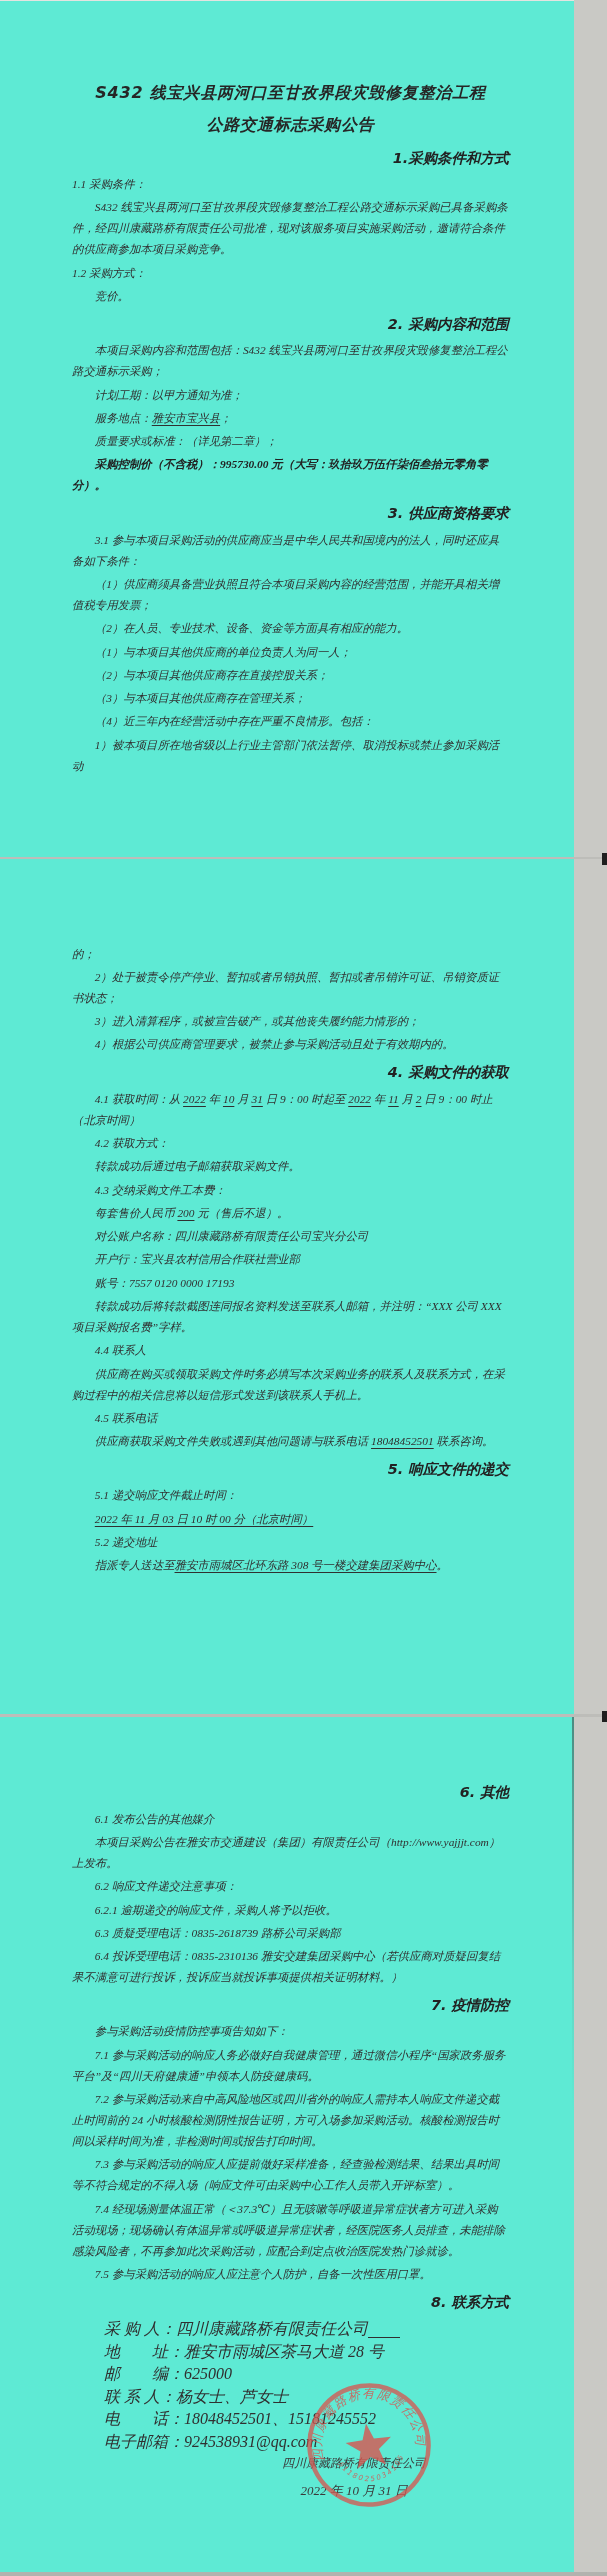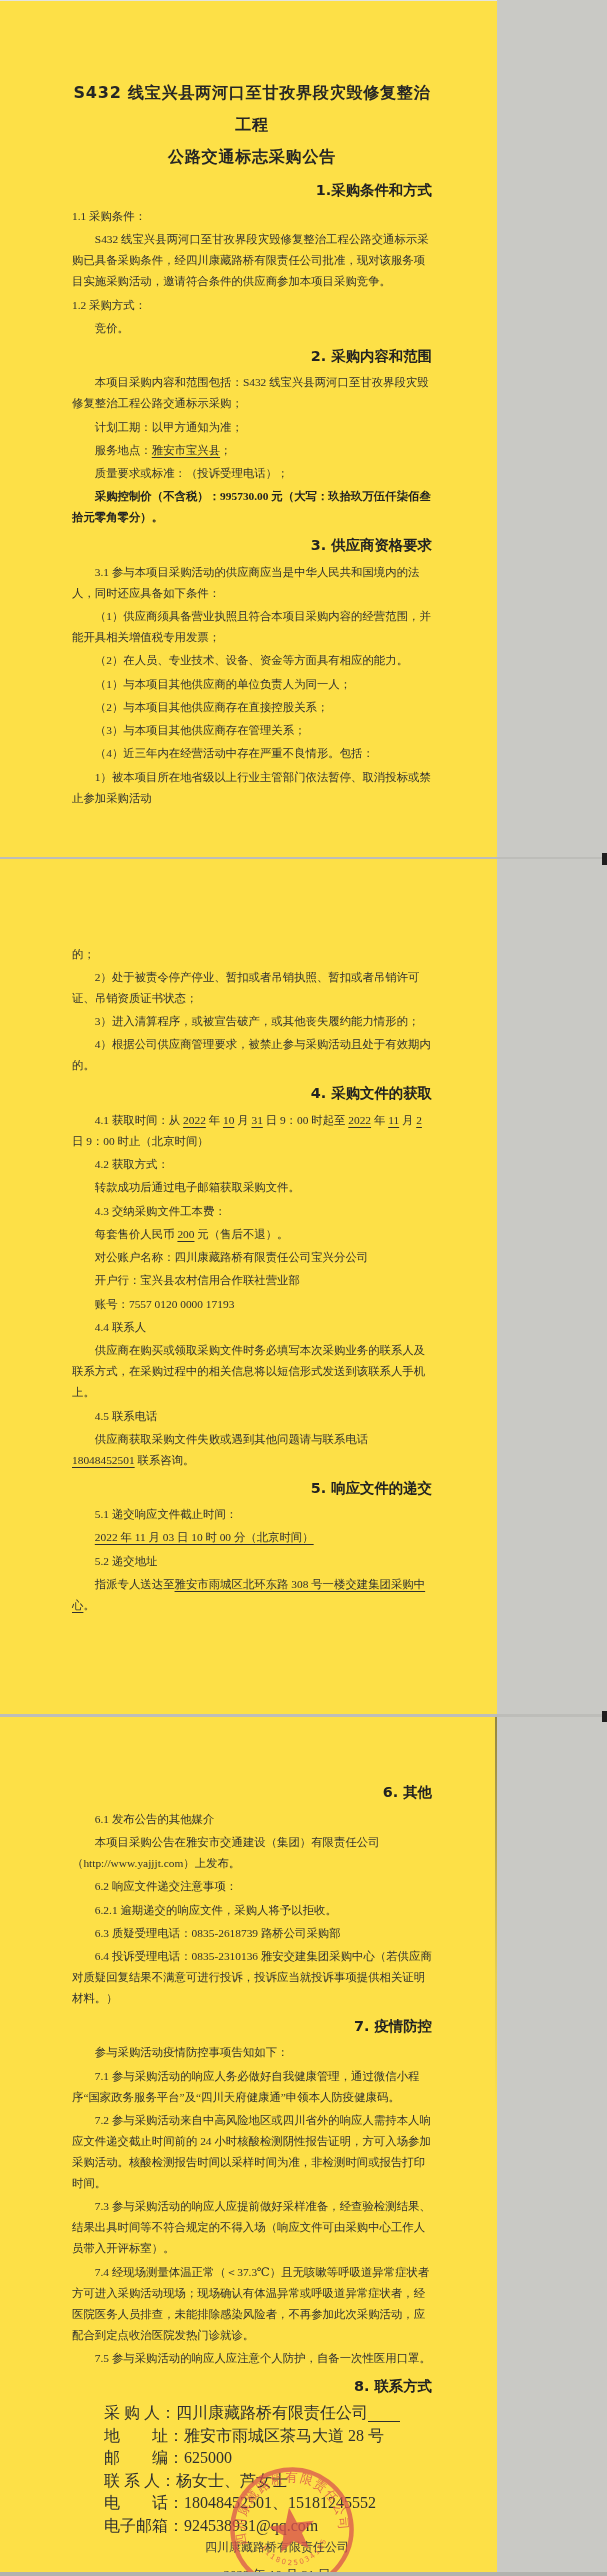--- a/index.html
+++ b/index.html
@@ -6,24 +6,25 @@
   body{
     width:607px;
     background:#c9c9c5;
     font-family:"Liberation Serif","DejaVu Serif",serif;
     color:#303030;
     -webkit-font-smoothing:antialiased;
   }
   .scan{width:607px;}
   .page{
     position:relative;
-    width:497px;
-    background:#fde047;
+    width:574px;
+    background:#5eead4;
     overflow:hidden;
     box-sizing:border-box;
+    font-style:italic;
   }
   .page-1{height:857px;border-top:0.8px solid #e4e4e0;}
   .page-2{height:855px;}
   .page-3{height:855px;}
   .gap{height:2.3px;background:#bdbdb9;position:relative;}
   .gap .tear{position:absolute;right:0;top:-3.8px;width:5.3px;height:11.4px;background:#1f1f1f;}
   .bottom-strip{height:4.6px;background:#b2b2ae;}
   .edge-shadow{position:absolute;top:0;right:0;width:2.3px;height:395px;
     background:linear-gradient(rgba(60,60,60,.55),rgba(120,120,120,.18) 65%,rgba(120,120,120,0));}
   .content{padding:0 65px 0 72px;}
@@ -76,21 +77,21 @@
         <div class="para title"><span>公路交通标志采购公告</span></div>
         <div class="para h"><span>1.采购条件和方式</span></div>
         <div class="para p"><span>1.1 采购条件：</span></div>
         <div class="para p indent"><span>S432 线宝兴县两河口至甘孜界段灾毁修复整治工程公路交通标示采购已具备采购条件，经四川康藏路桥有限责任公司批准，现对该服务项目实施采购活动，邀请符合条件的供应商参加本项目采购竞争。</span></div>
         <div class="para p"><span>1.2 采购方式：</span></div>
         <div class="para p indent"><span>竞价。</span></div>
         <div class="para h"><span>2. 采购内容和范围</span></div>
         <div class="para p indent"><span>本项目采购内容和范围包括：S432 线宝兴县两河口至甘孜界段灾毁修复整治工程公路交通标示采购；</span></div>
         <div class="para p indent"><span>计划工期：以甲方通知为准；</span></div>
         <div class="para p indent"><span>服务地点：</span><span class="u">雅安市宝兴县</span><span>；</span></div>
-        <div class="para p indent"><span>质量要求或标准：（投诉受理电话）；</span></div>
+        <div class="para p indent"><span>质量要求或标准：（详见第二章）；</span></div>
         <div class="para p indent bold"><span>采购控制价（不含税）：995730.00 元（大写：玖拾玖万伍仟柒佰叁拾元零角零分）。</span></div>
         <div class="para h"><span>3. 供应商资格要求</span></div>
         <div class="para p indent"><span>3.1 参与本项目采购活动的供应商应当是中华人民共和国境内的法人，同时还应具备如下条件：</span></div>
         <div class="para p indent"><span>（1）供应商须具备营业执照且符合本项目采购内容的经营范围，并能开具相关增值税专用发票；</span></div>
         <div class="para p indent"><span>（2）在人员、专业技术、设备、资金等方面具有相应的能力。</span></div>
         <div class="para p indent"><span>（1）与本项目其他供应商的单位负责人为同一人；</span></div>
         <div class="para p indent"><span>（2）与本项目其他供应商存在直接控股关系；</span></div>
         <div class="para p indent"><span>（3）与本项目其他供应商存在管理关系；</span></div>
         <div class="para p indent"><span>（4）近三年内在经营活动中存在严重不良情形。包括：</span></div>
         <div class="para p indent"><span>1）被本项目所在地省级以上行业主管部门依法暂停、取消投标或禁止参加采购活动</span></div>
@@ -109,20 +110,21 @@
         <div class="para p indent"><span>4）根据公司供应商管理要求，被禁止参与采购活动且处于有效期内的。</span></div>
         <div class="para h"><span>4. 采购文件的获取</span></div>
         <div class="para p indent"><span>4.1 获取时间：从 </span><span class="u">2022</span><span> 年 </span><span class="u">10</span><span> 月 </span><span class="u">31</span><span> 日 9：00 时起至 </span><span class="u">2022</span><span> 年 </span><span class="u">11</span><span> 月 </span><span class="u">2</span><span> 日 9：00 时止（北京时间）</span></div>
         <div class="para p indent"><span>4.2 获取方式：</span></div>
         <div class="para p indent"><span>转款成功后通过电子邮箱获取采购文件。</span></div>
         <div class="para p indent"><span>4.3 交纳采购文件工本费：</span></div>
         <div class="para p indent"><span>每套售价人民币 </span><span class="u">200</span><span> 元（售后不退）。</span></div>
         <div class="para p indent"><span>对公账户名称：四川康藏路桥有限责任公司宝兴分公司</span></div>
         <div class="para p indent"><span>开户行：宝兴县农村信用合作联社营业部</span></div>
         <div class="para p indent"><span>账号：7557 0120 0000 17193</span></div>
+        <div class="para p indent"><span>转款成功后将转款截图连同报名资料发送至联系人邮箱，并注明：“XXX 公司 XXX 项目采购报名费”字样。</span></div>
         <div class="para p indent"><span>4.4 联系人</span></div>
         <div class="para p indent"><span>供应商在购买或领取采购文件时务必填写本次采购业务的联系人及联系方式，在采购过程中的相关信息将以短信形式发送到该联系人手机上。</span></div>
         <div class="para p indent"><span>4.5 联系电话</span></div>
         <div class="para p indent"><span>供应商获取采购文件失败或遇到其他问题请与联系电话 </span><span class="u">18048452501</span><span> 联系咨询。</span></div>
         <div class="para h"><span>5. 响应文件的递交</span></div>
         <div class="para p indent"><span>5.1 递交响应文件截止时间：</span></div>
         <div class="para p indent"><span class="u">2022 年 11 月 03 日 10 时 00 分（北京时间）</span></div>
         <div class="para p indent"><span>5.2 递交地址</span></div>
         <div class="para p indent"><span>指派专人送达至</span><span class="u">雅安市雨城区北环东路 308 号一楼交建集团采购中心</span><span>。</span></div>
       </div>

